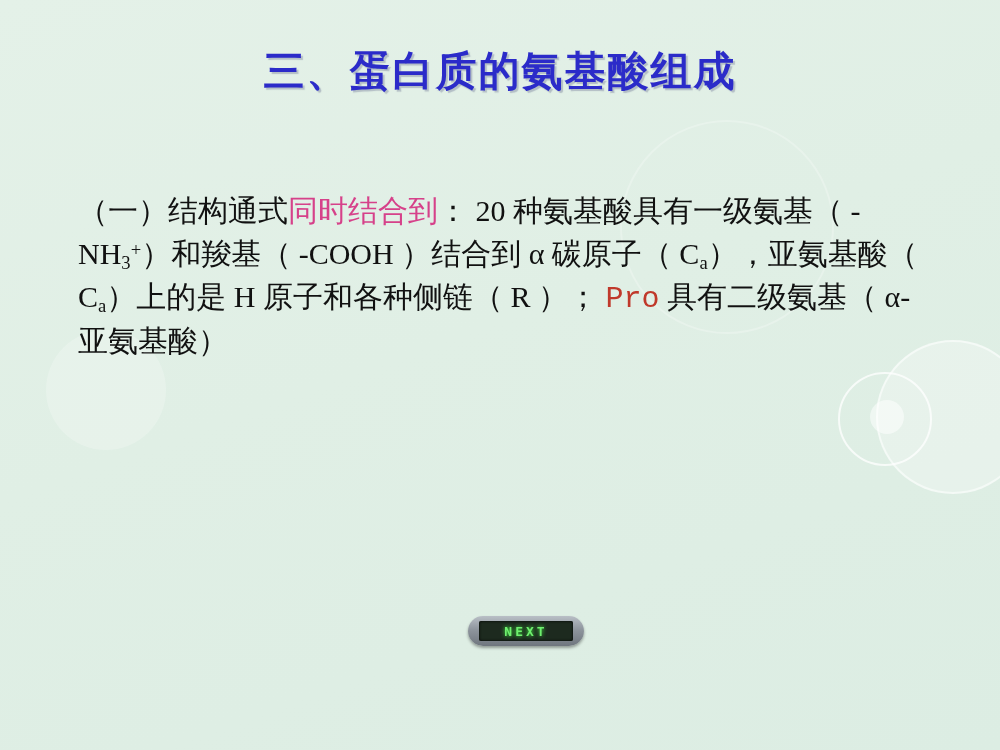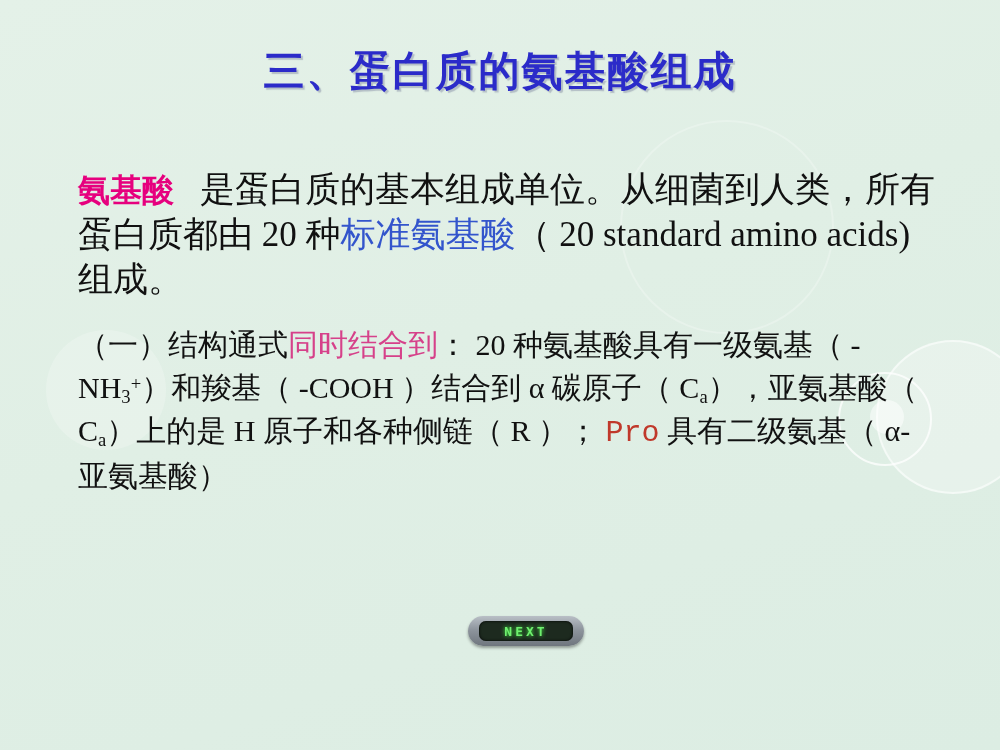--- a/index.html
+++ b/index.html
@@ -93,21 +93,21 @@
     box-shadow: 0 2px 3px rgba(0,0,0,0.35);
     display: flex;
     align-items: center;
     justify-content: center;
     cursor: pointer;
   }
   .next-inner {
     width: 94px;
     height: 20px;
     background: #1d2a1f;
-    border-radius: 7px;
+    border-radius: 2px;
     display: flex;
     align-items: center;
     justify-content: center;
     box-shadow: inset 0 0 3px #000;
   }
   .next-label {
     font-family: "DejaVu Sans Mono", monospace;
     font-size: 13px;
     font-weight: bold;
     letter-spacing: 3px;
@@ -123,23 +123,20 @@
   <div class="deco deco-1"></div>
   <div class="deco deco-2"></div>
   <div class="deco deco-3"></div>
   <div class="deco deco-4"></div>
   <div class="deco deco-5"></div>
 
   <div class="title">三、蛋白质的氨基酸组成</div>
 
   <div class="body-block">
 
-    <p class="para-1">
-      <span class="hl-pink">氨基酸</span><span class="gap"></span><span>是蛋白质的基本组成单位。从细菌到人类，所有蛋白质都由 20 种</span><span class="blue">标准氨基酸</span><span>（ 20 standard amino acids) 组成。</span>
-    </p>
 
     <p class="para-2">
       <span>（一）结构通式</span><span class="pinkish">同时结合到</span><span>： 20 种氨基酸具有一级氨基（ -NH</span><span class="sub">3</span><span class="sup">+</span><span>）和羧基（ -COOH ）结合到 α 碳原子（ C</span><span class="sub">a</span><span>），亚氨基酸（ C</span><span class="sub">a</span><span>）上的是 H 原子和各种侧链（ R ）；</span> <span class="red">Pro</span> <span>具有二级氨基（ α- 亚氨基酸）</span>
     </p>
 
   </div>
 
   <div class="next-btn">
     <div class="next-inner">
       <span class="next-label">NEXT</span>

